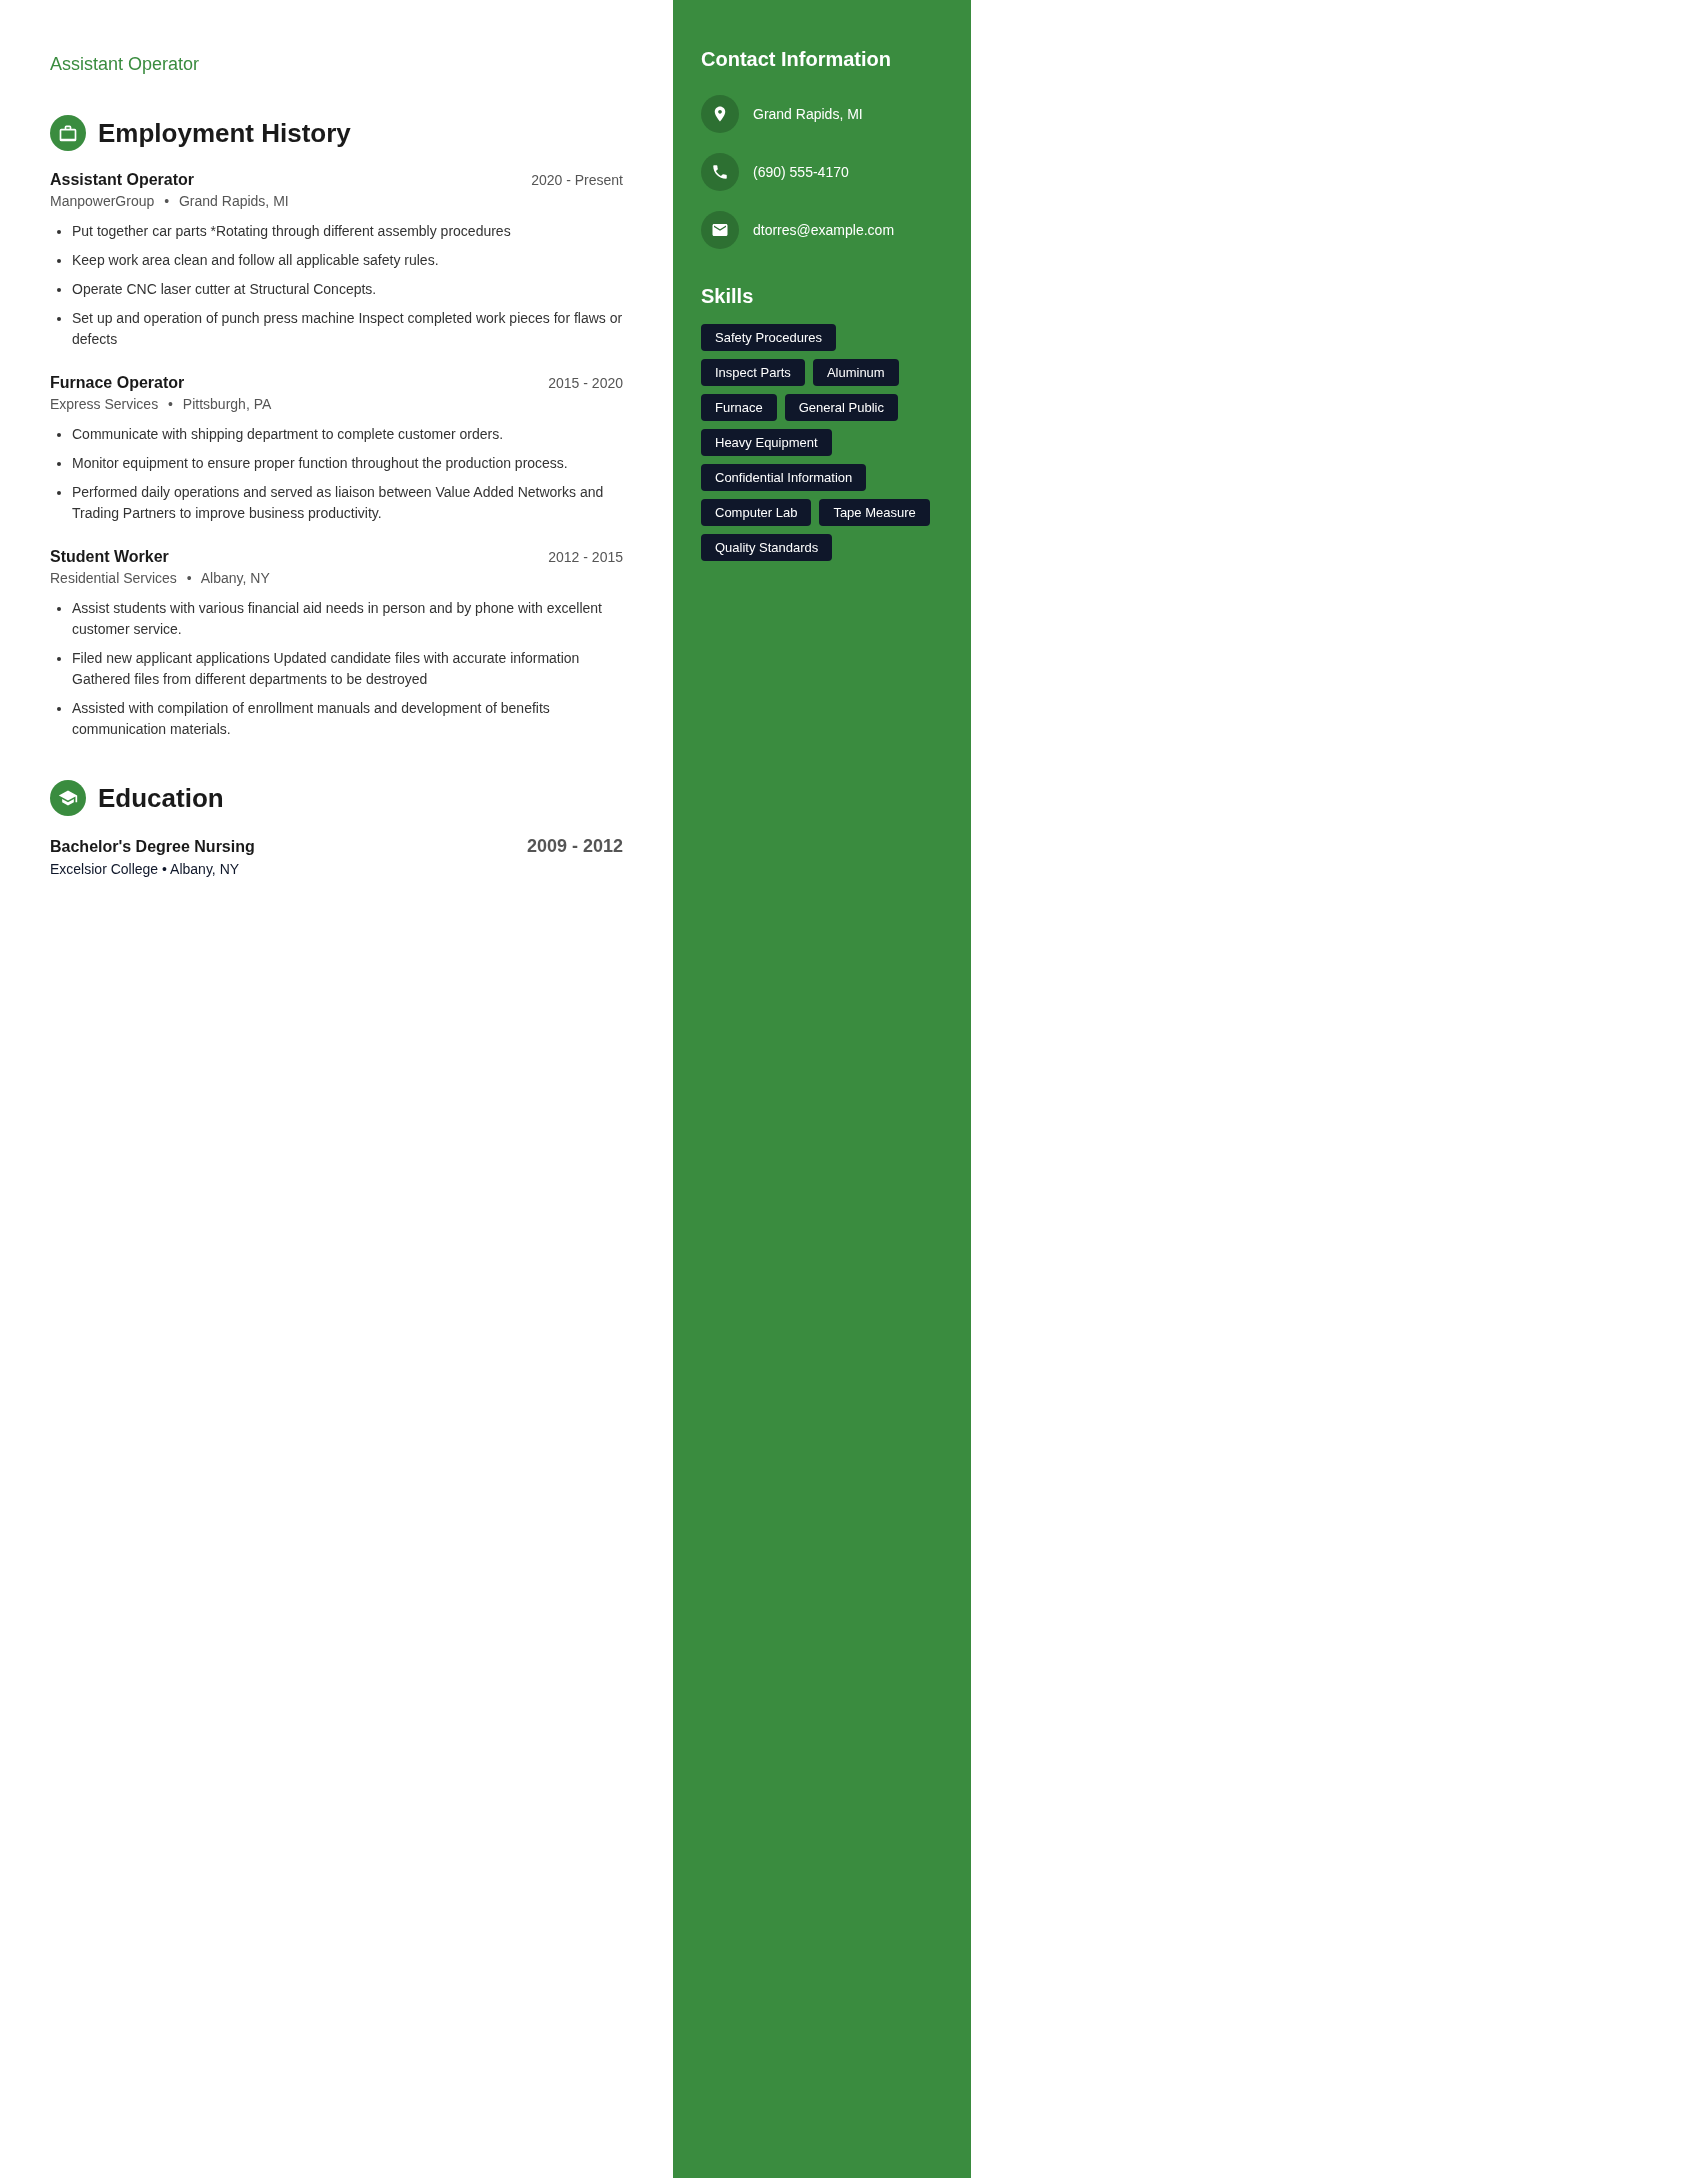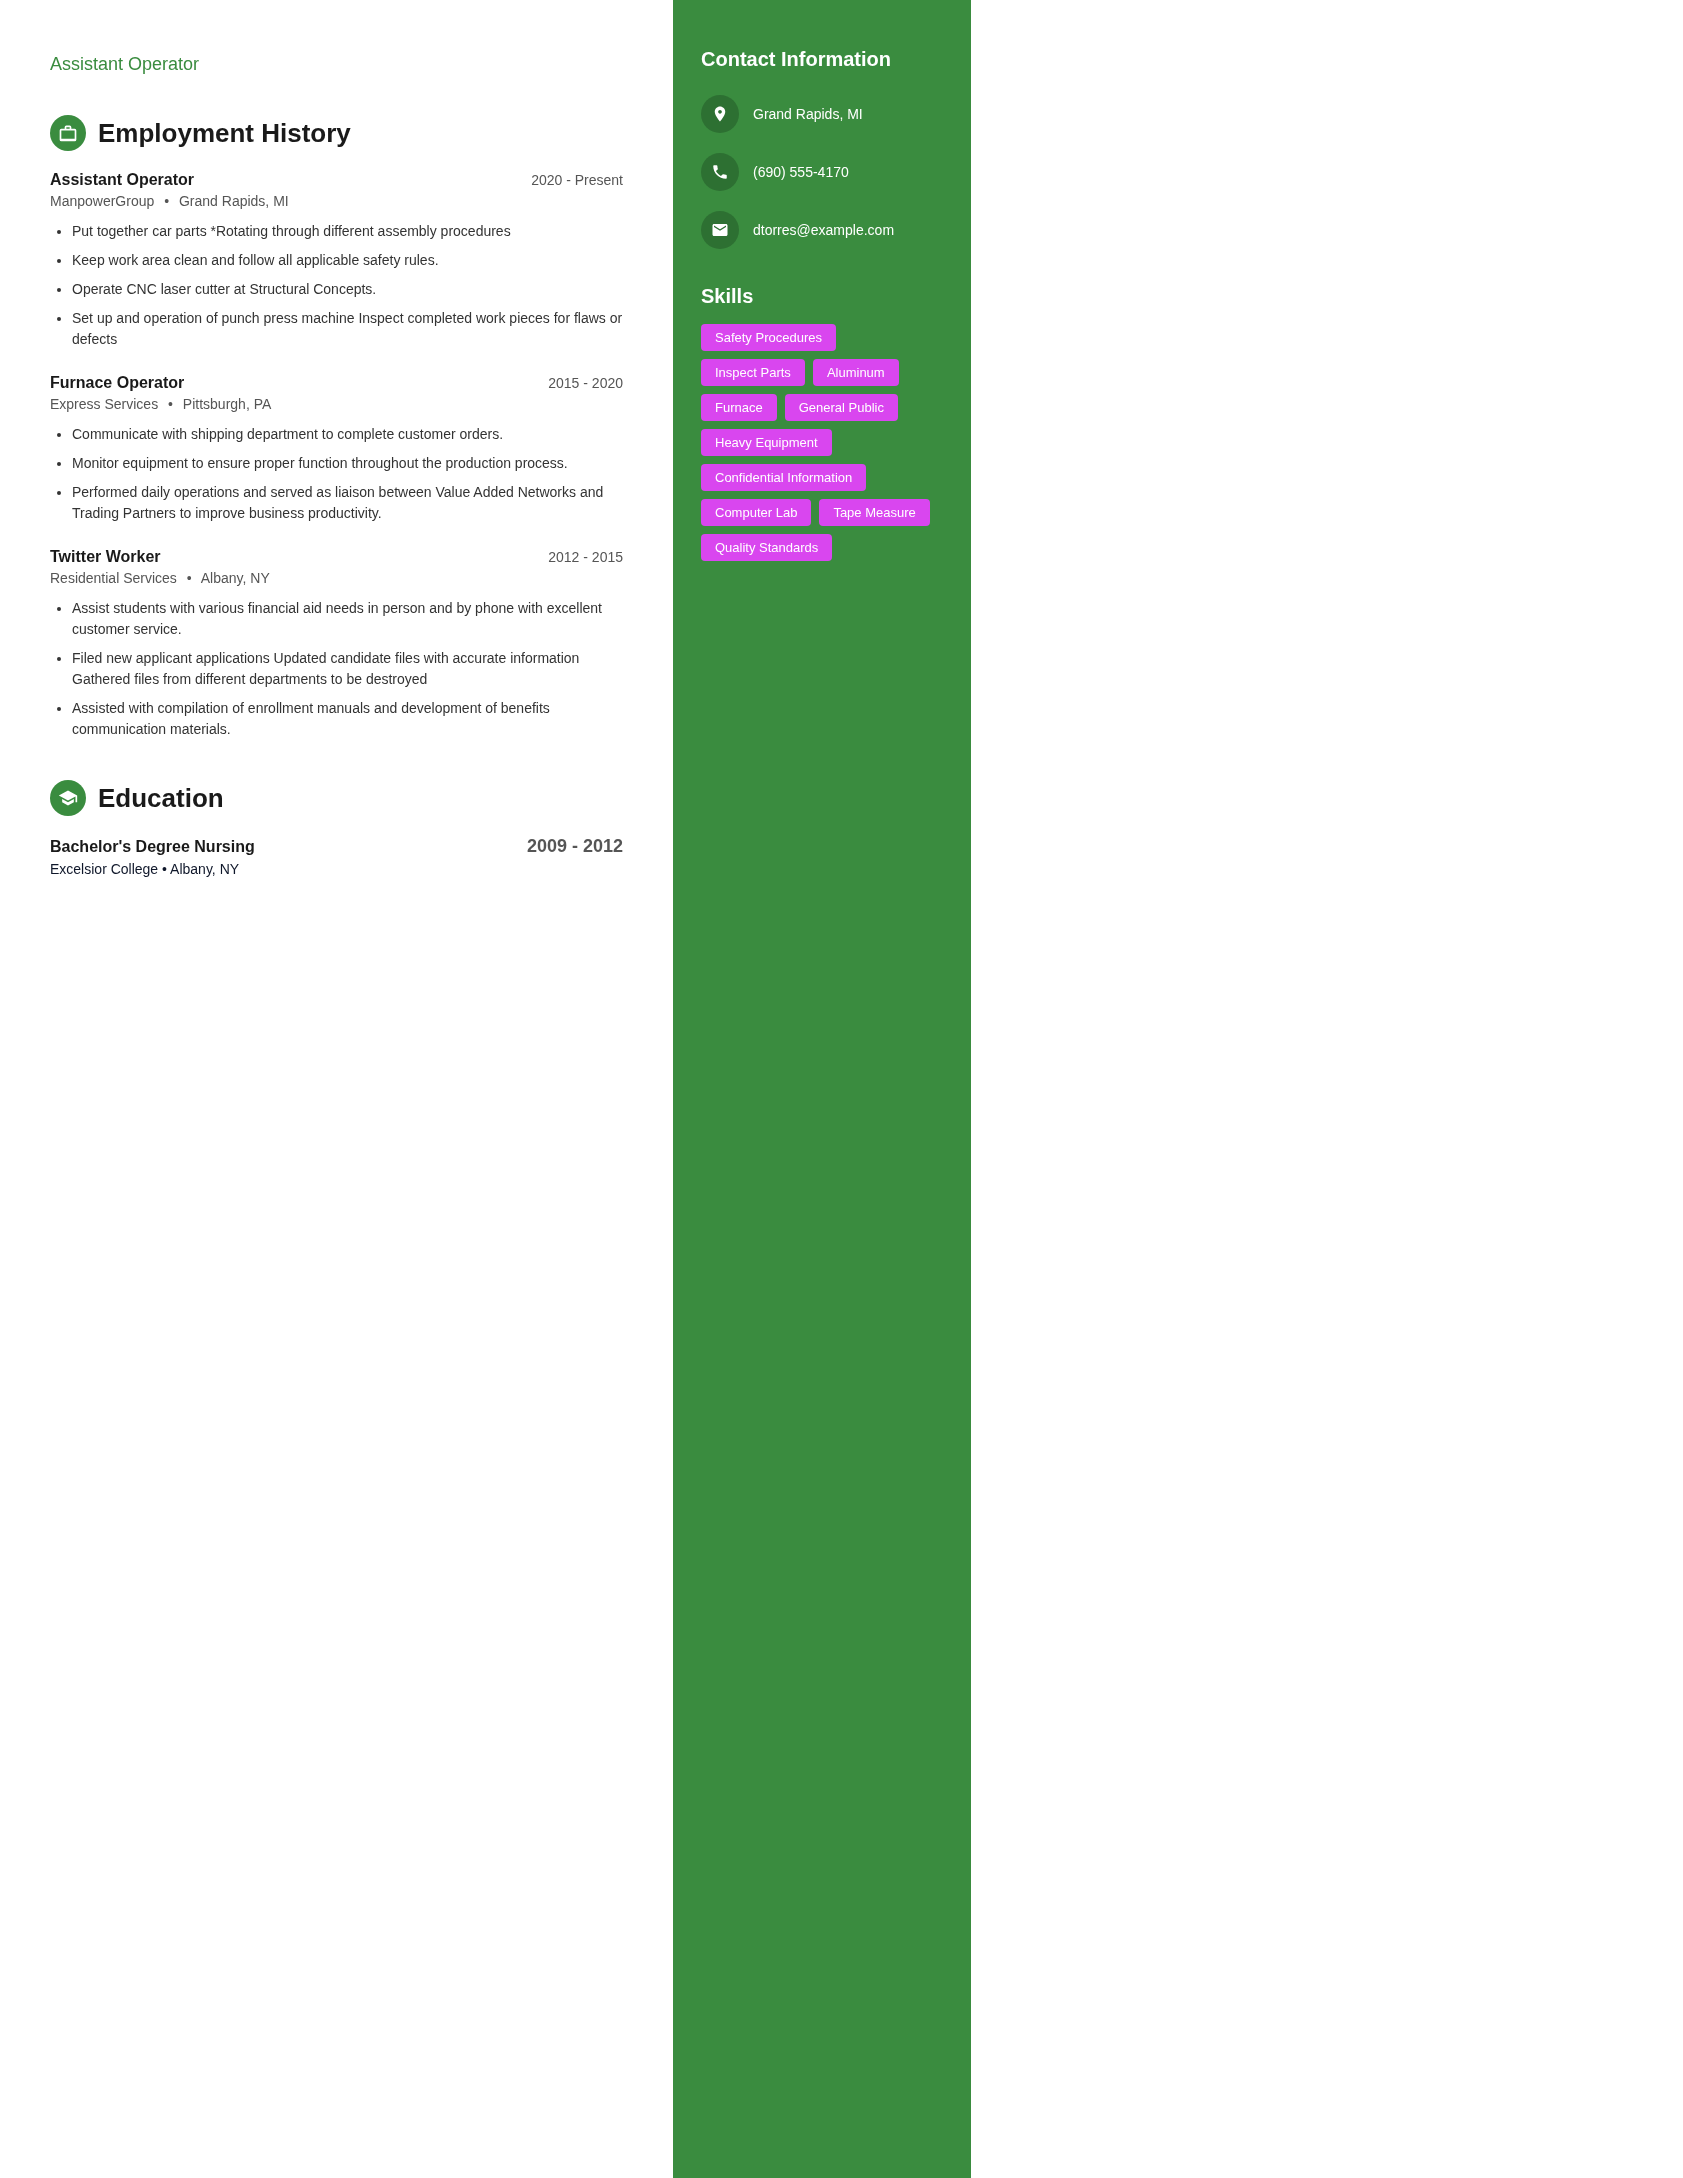--- a/index.html
+++ b/index.html
@@ -187,21 +187,21 @@
       margin-bottom: 16px;
     }
 
     .skills-list {
       display: flex;
       flex-wrap: wrap;
       gap: 8px;
     }
 
     .skill-tag {
-      background: #d946ef;
+      background: #0f172a;
       color: #fff;
       font-size: 13px;
       padding: 6px 14px;
       border-radius: 4px;
       font-weight: 500;
     }
   </style>
 </head>
 <body>
 
@@ -251,21 +251,21 @@
       </div>
       <ul class="job-bullets">
         <li>Communicate with shipping department to complete customer orders.</li>
         <li>Monitor equipment to ensure proper function throughout the production process.</li>
         <li>Performed daily operations and served as liaison between Value Added Networks and Trading Partners to improve business productivity.</li>
       </ul>
     </div>
 
     <div>
       <div class="job-header">
-        <span class="job-title">Twitter Worker</span>
+        <span class="job-title">Student Worker</span>
         <span class="job-dates">2012 - 2015</span>
       </div>
       <div class="job-meta">
         <span>Residential Services</span>
         <span class="separator">•</span>
         <span>Albany, NY</span>
       </div>
       <ul class="job-bullets">
         <li>Assist students with various financial aid needs in person and by phone with excellent customer service.</li>
         <li>Filed new applicant applications Updated candidate files with accurate information Gathered files from different departments to be destroyed</li>

